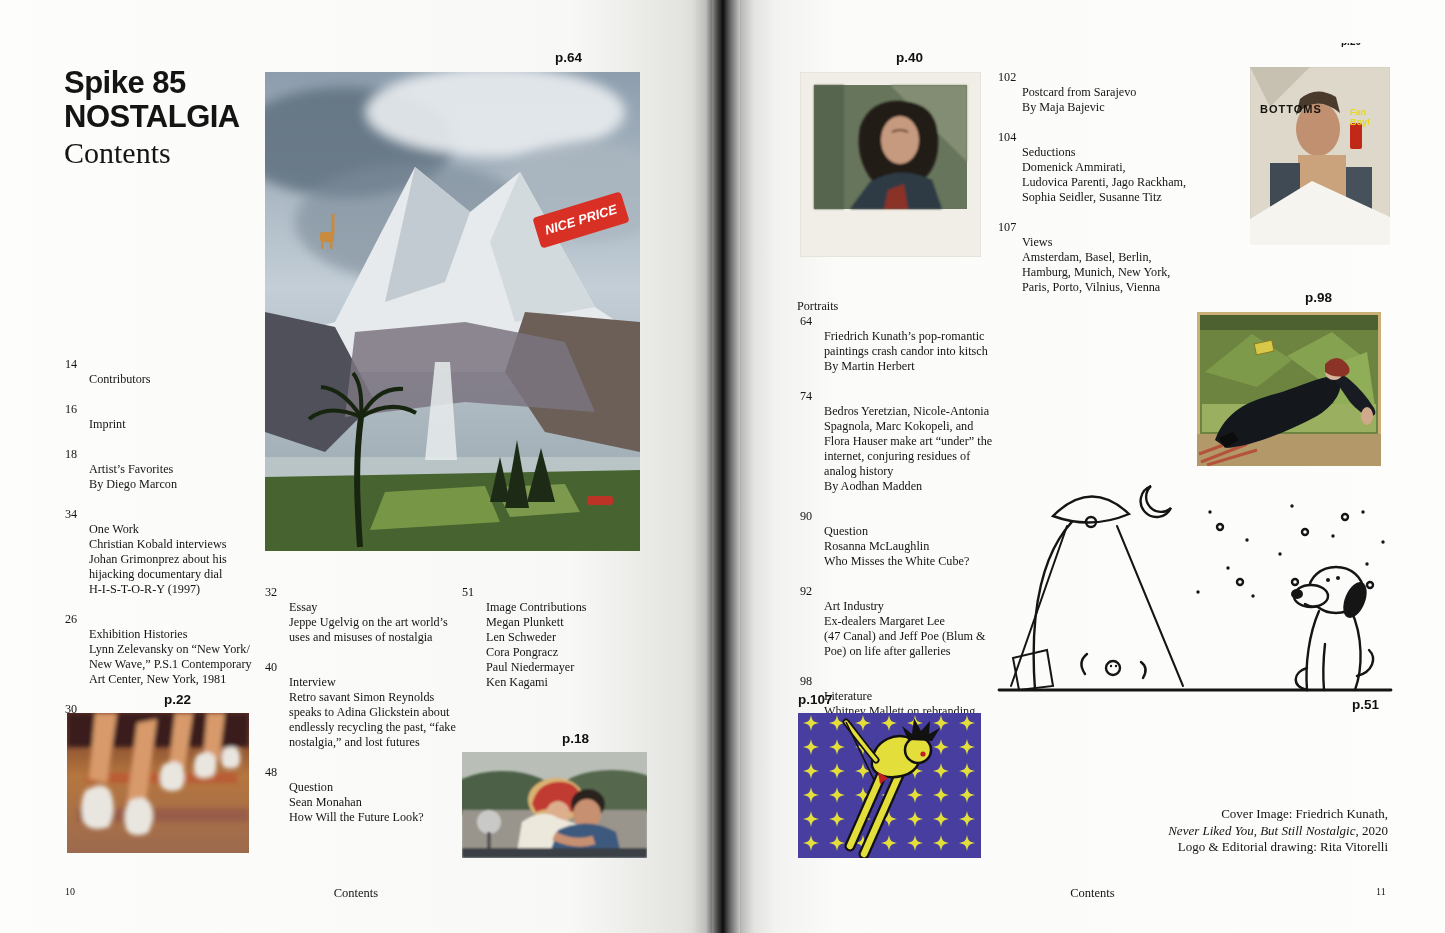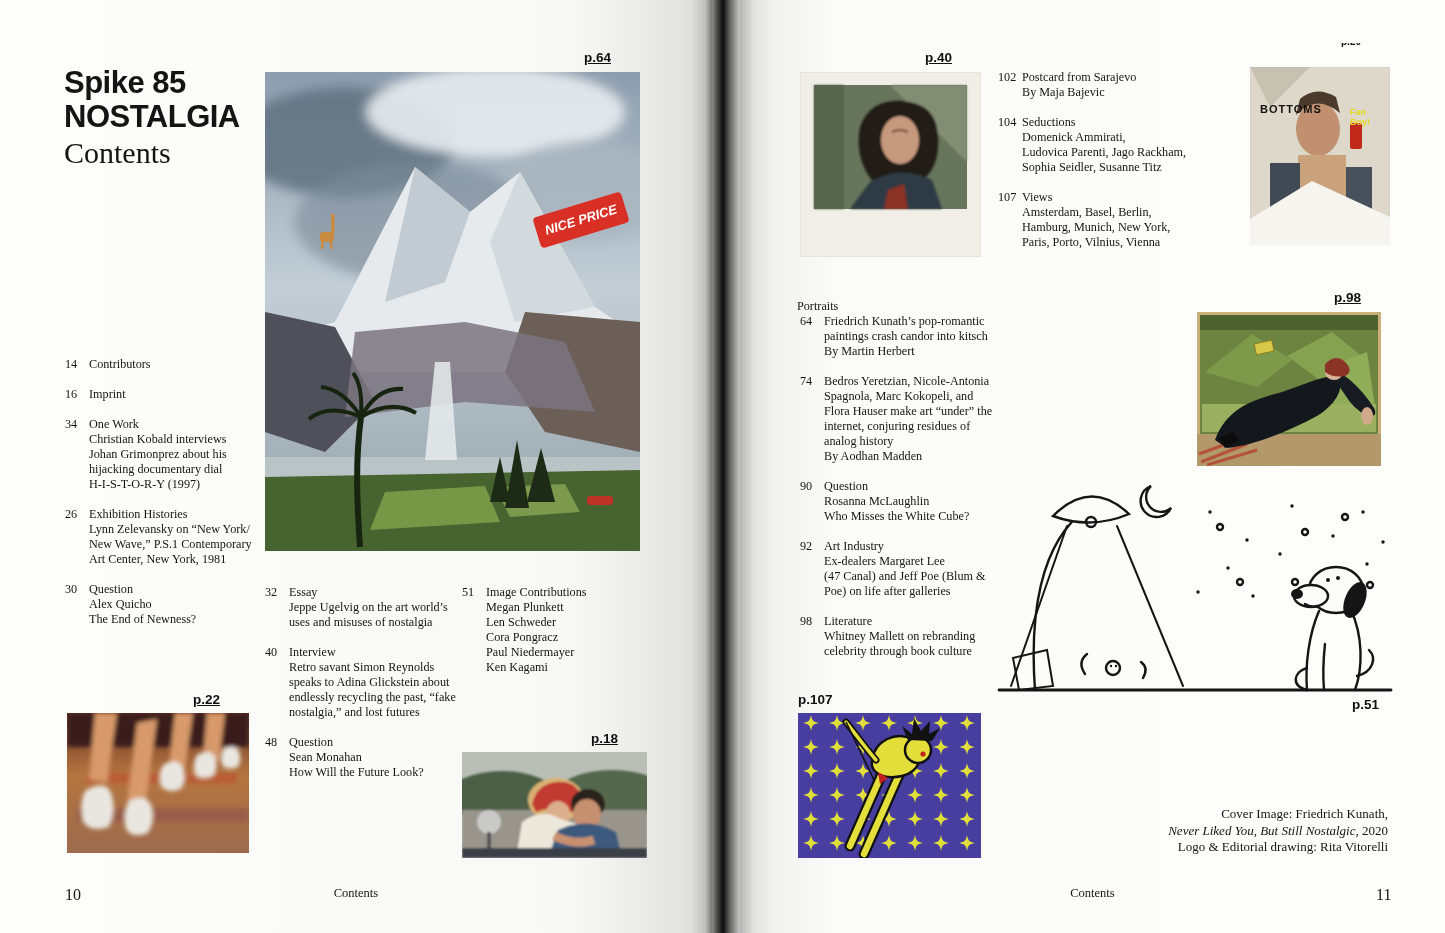--- a/index.html
+++ b/index.html
@@ -14,35 +14,35 @@
           background:linear-gradient(to right,rgba(0,0,0,0) 0%,rgba(0,0,0,.10) 22%,rgba(10,10,10,.72) 40%,
                      rgba(0,0,0,.95) 50%,rgba(25,25,25,.70) 60%,rgba(0,0,0,.14) 80%,rgba(0,0,0,0) 100%);}
   
   .mast{position:absolute;left:64px;top:66px;line-height:34px;}
   .mast .b{font-family:"Liberation Sans",sans-serif;font-weight:700;font-size:31px;letter-spacing:-.5px;}
   .mast .s{font-size:30px;line-height:38px;}
   
   .col{position:absolute;}
   .toc{display:flex;font-size:12.2px;line-height:15px;margin-bottom:15px;}
   .toc .num{flex:none;width:24px;}
-  .toc .txt{white-space:pre-line;width:205px;}
+  .toc .txt{white-space:pre-line;width:205px;margin-top:15px;}
   .sechead{position:absolute;font-size:12.2px;line-height:15px;}
   
   .plabel{position:absolute;font-family:"Liberation Sans",sans-serif;font-weight:700;font-size:13.5px;color:#101010;}
-  .pl-r{width:85px;text-align:center;text-decoration:underline;}
+  .pl-r{width:85px;text-align:left;}
   .clipwrap{position:absolute;overflow:hidden;height:15px;width:50px;}
   .clipwrap span{display:block;margin-top:-7px;font-family:"Liberation Sans",sans-serif;font-weight:700;font-size:10px;}
   
   .img{position:absolute;overflow:hidden;}
   .img svg{display:block;}
   
   .footer{position:absolute;top:886px;font-size:12.5px;}
   #foot-l{left:0;width:712px;text-align:center;}
   #foot-r{left:740px;width:705px;text-align:center;}
-  .pgnum{position:absolute;top:886px;font-size:16px;}
+  .pgnum{position:absolute;top:886px;font-size:10px;}
   
   #credits{position:absolute;right:57px;top:806px;text-align:right;font-size:13px;line-height:16.5px;}
   #credits i{font-style:italic;}
 </style>
 </head>
 <body>
 
 <div id="spread">
   <div id="page-left"></div>
   <div id="page-right"></div>
@@ -54,20 +54,25 @@
   </div>
 
   <div class="col" style="left:65px;top:357px;">
     <div class="toc">
         <span class="num">14</span>
         <span class="txt">Contributors</span>
       </div>
     <div class="toc">
         <span class="num">16</span>
         <span class="txt">Imprint</span>
+      </div>
+    <div class="toc">
+        <span class="num">18</span>
+        <span class="txt">Artist’s Favorites
+By Diego Marcon</span>
       </div>
     <div class="toc">
         <span class="num">34</span>
         <span class="txt">One Work
 Christian Kobald interviews
 Johan Grimonprez about his
 hijacking documentary dial
 H-I-S-T-O-R-Y (1997)</span>
       </div>
     <div class="toc">

